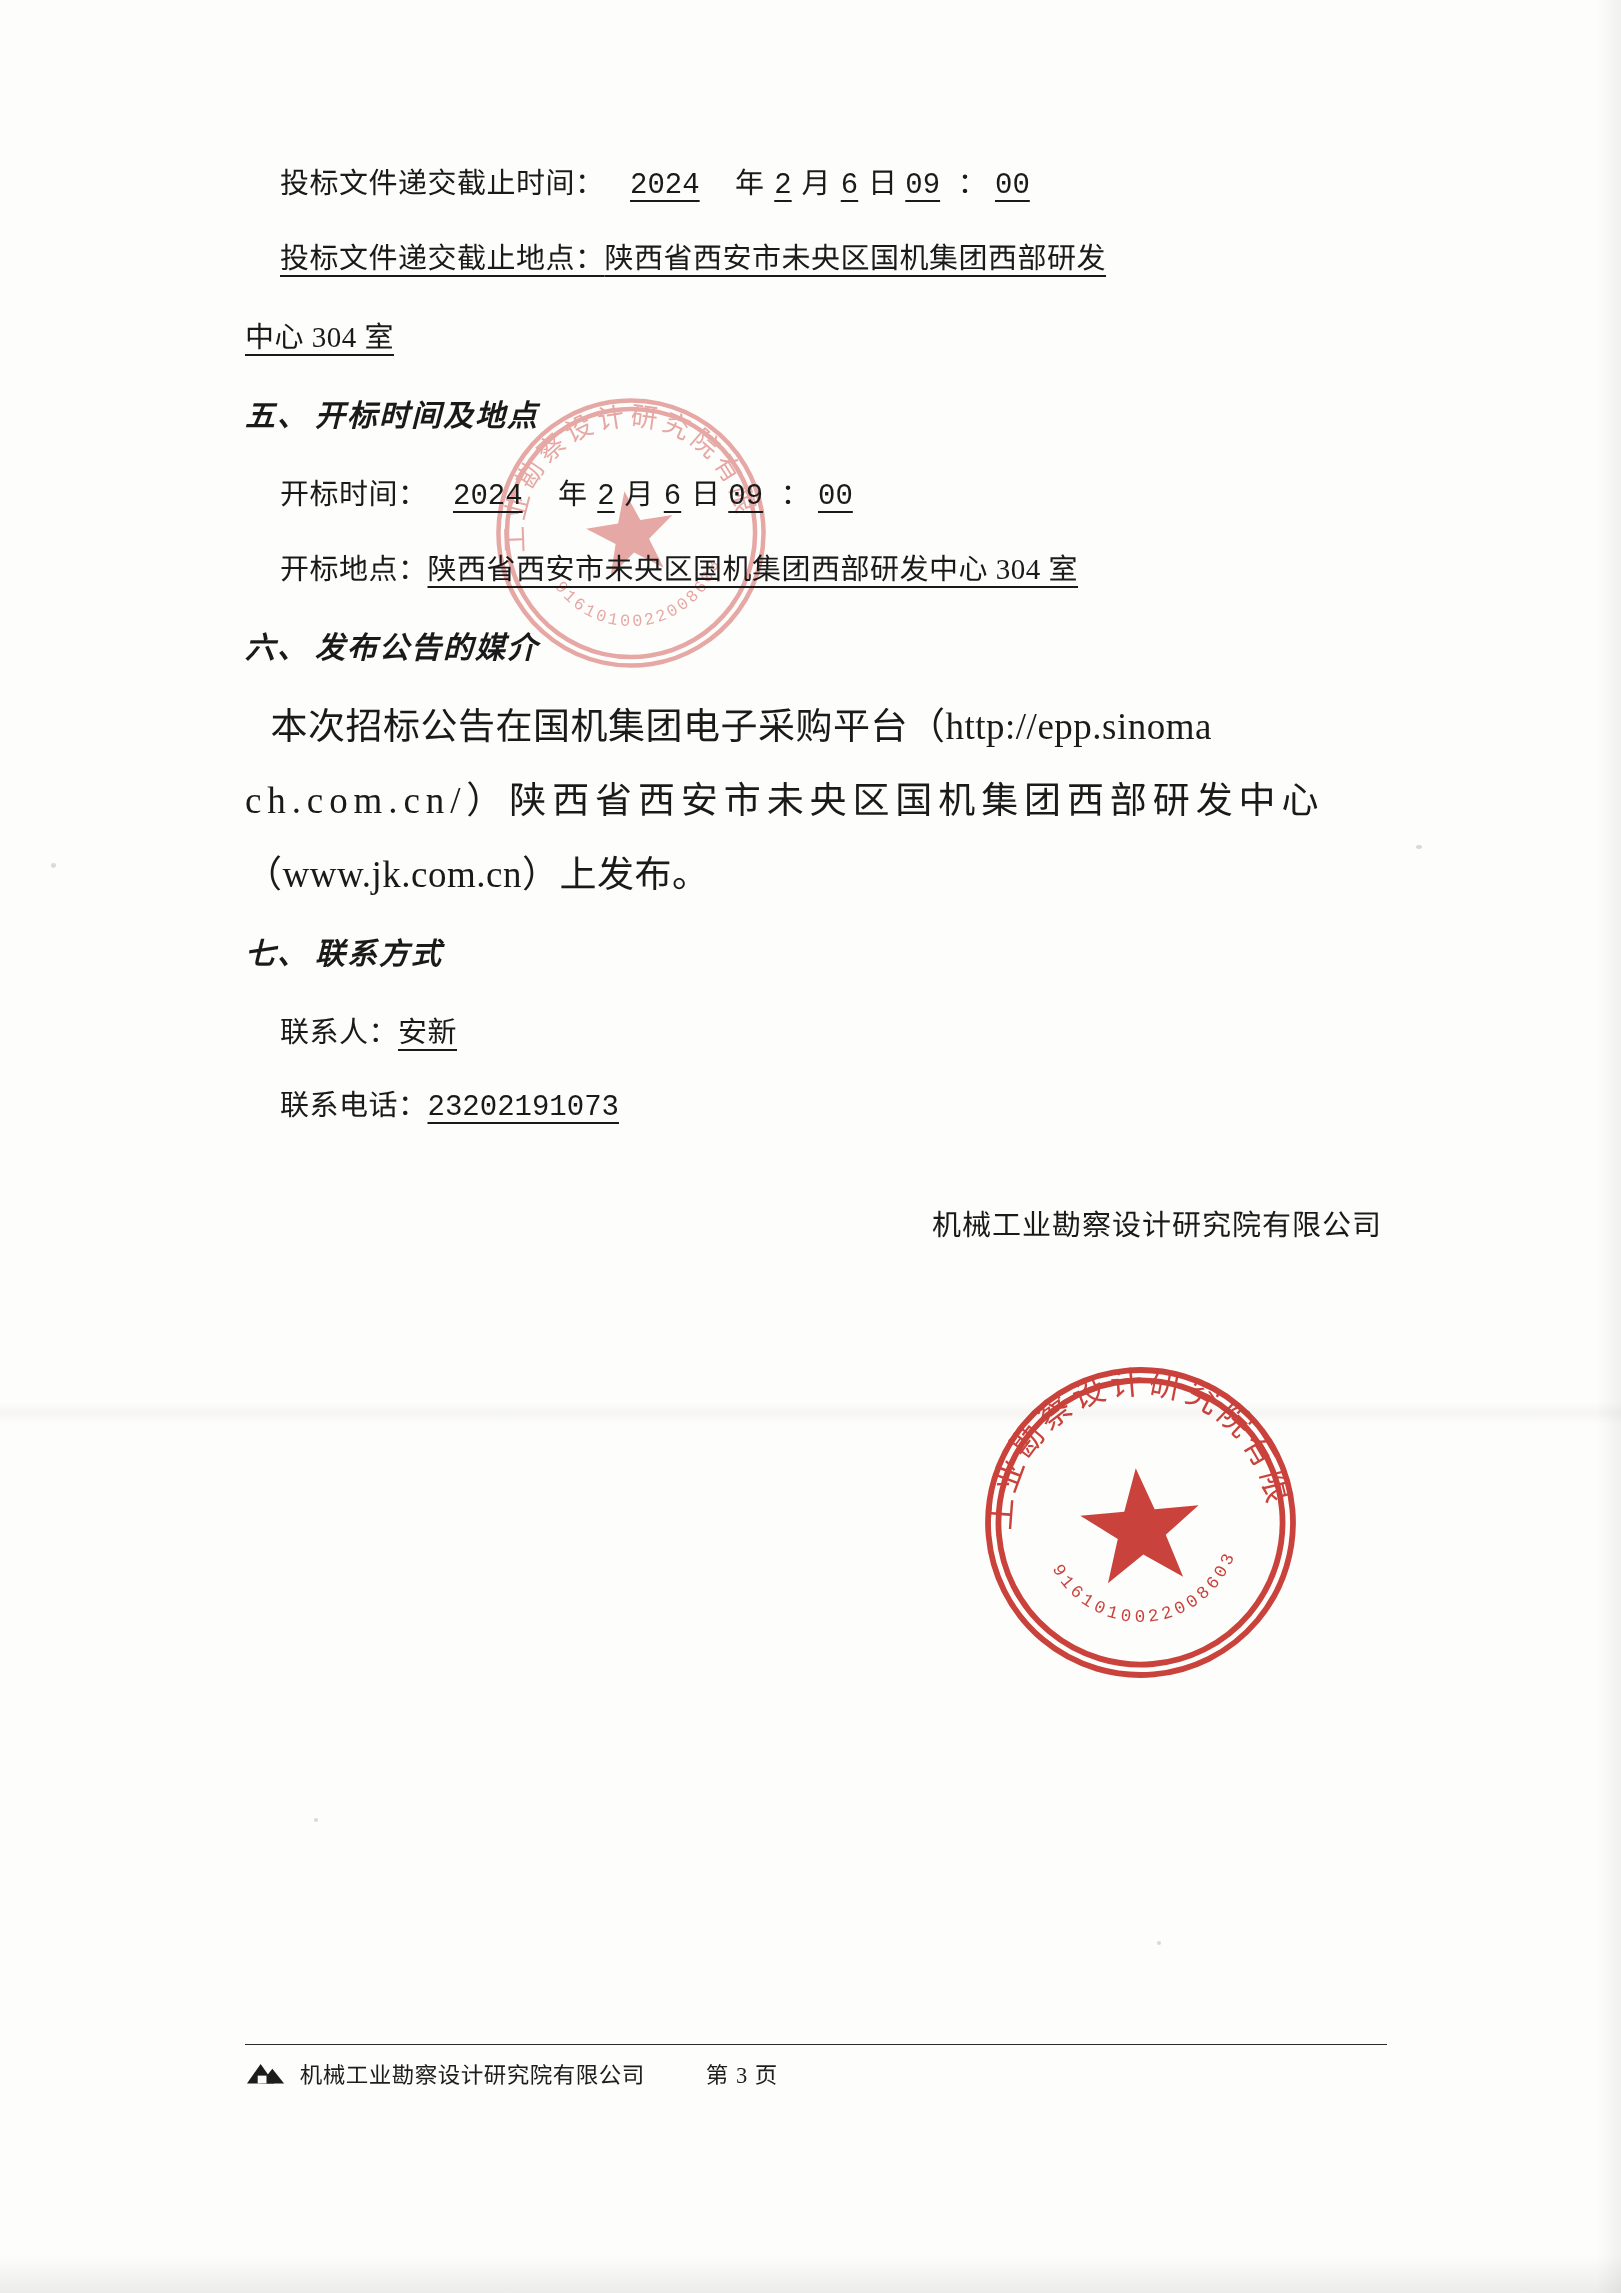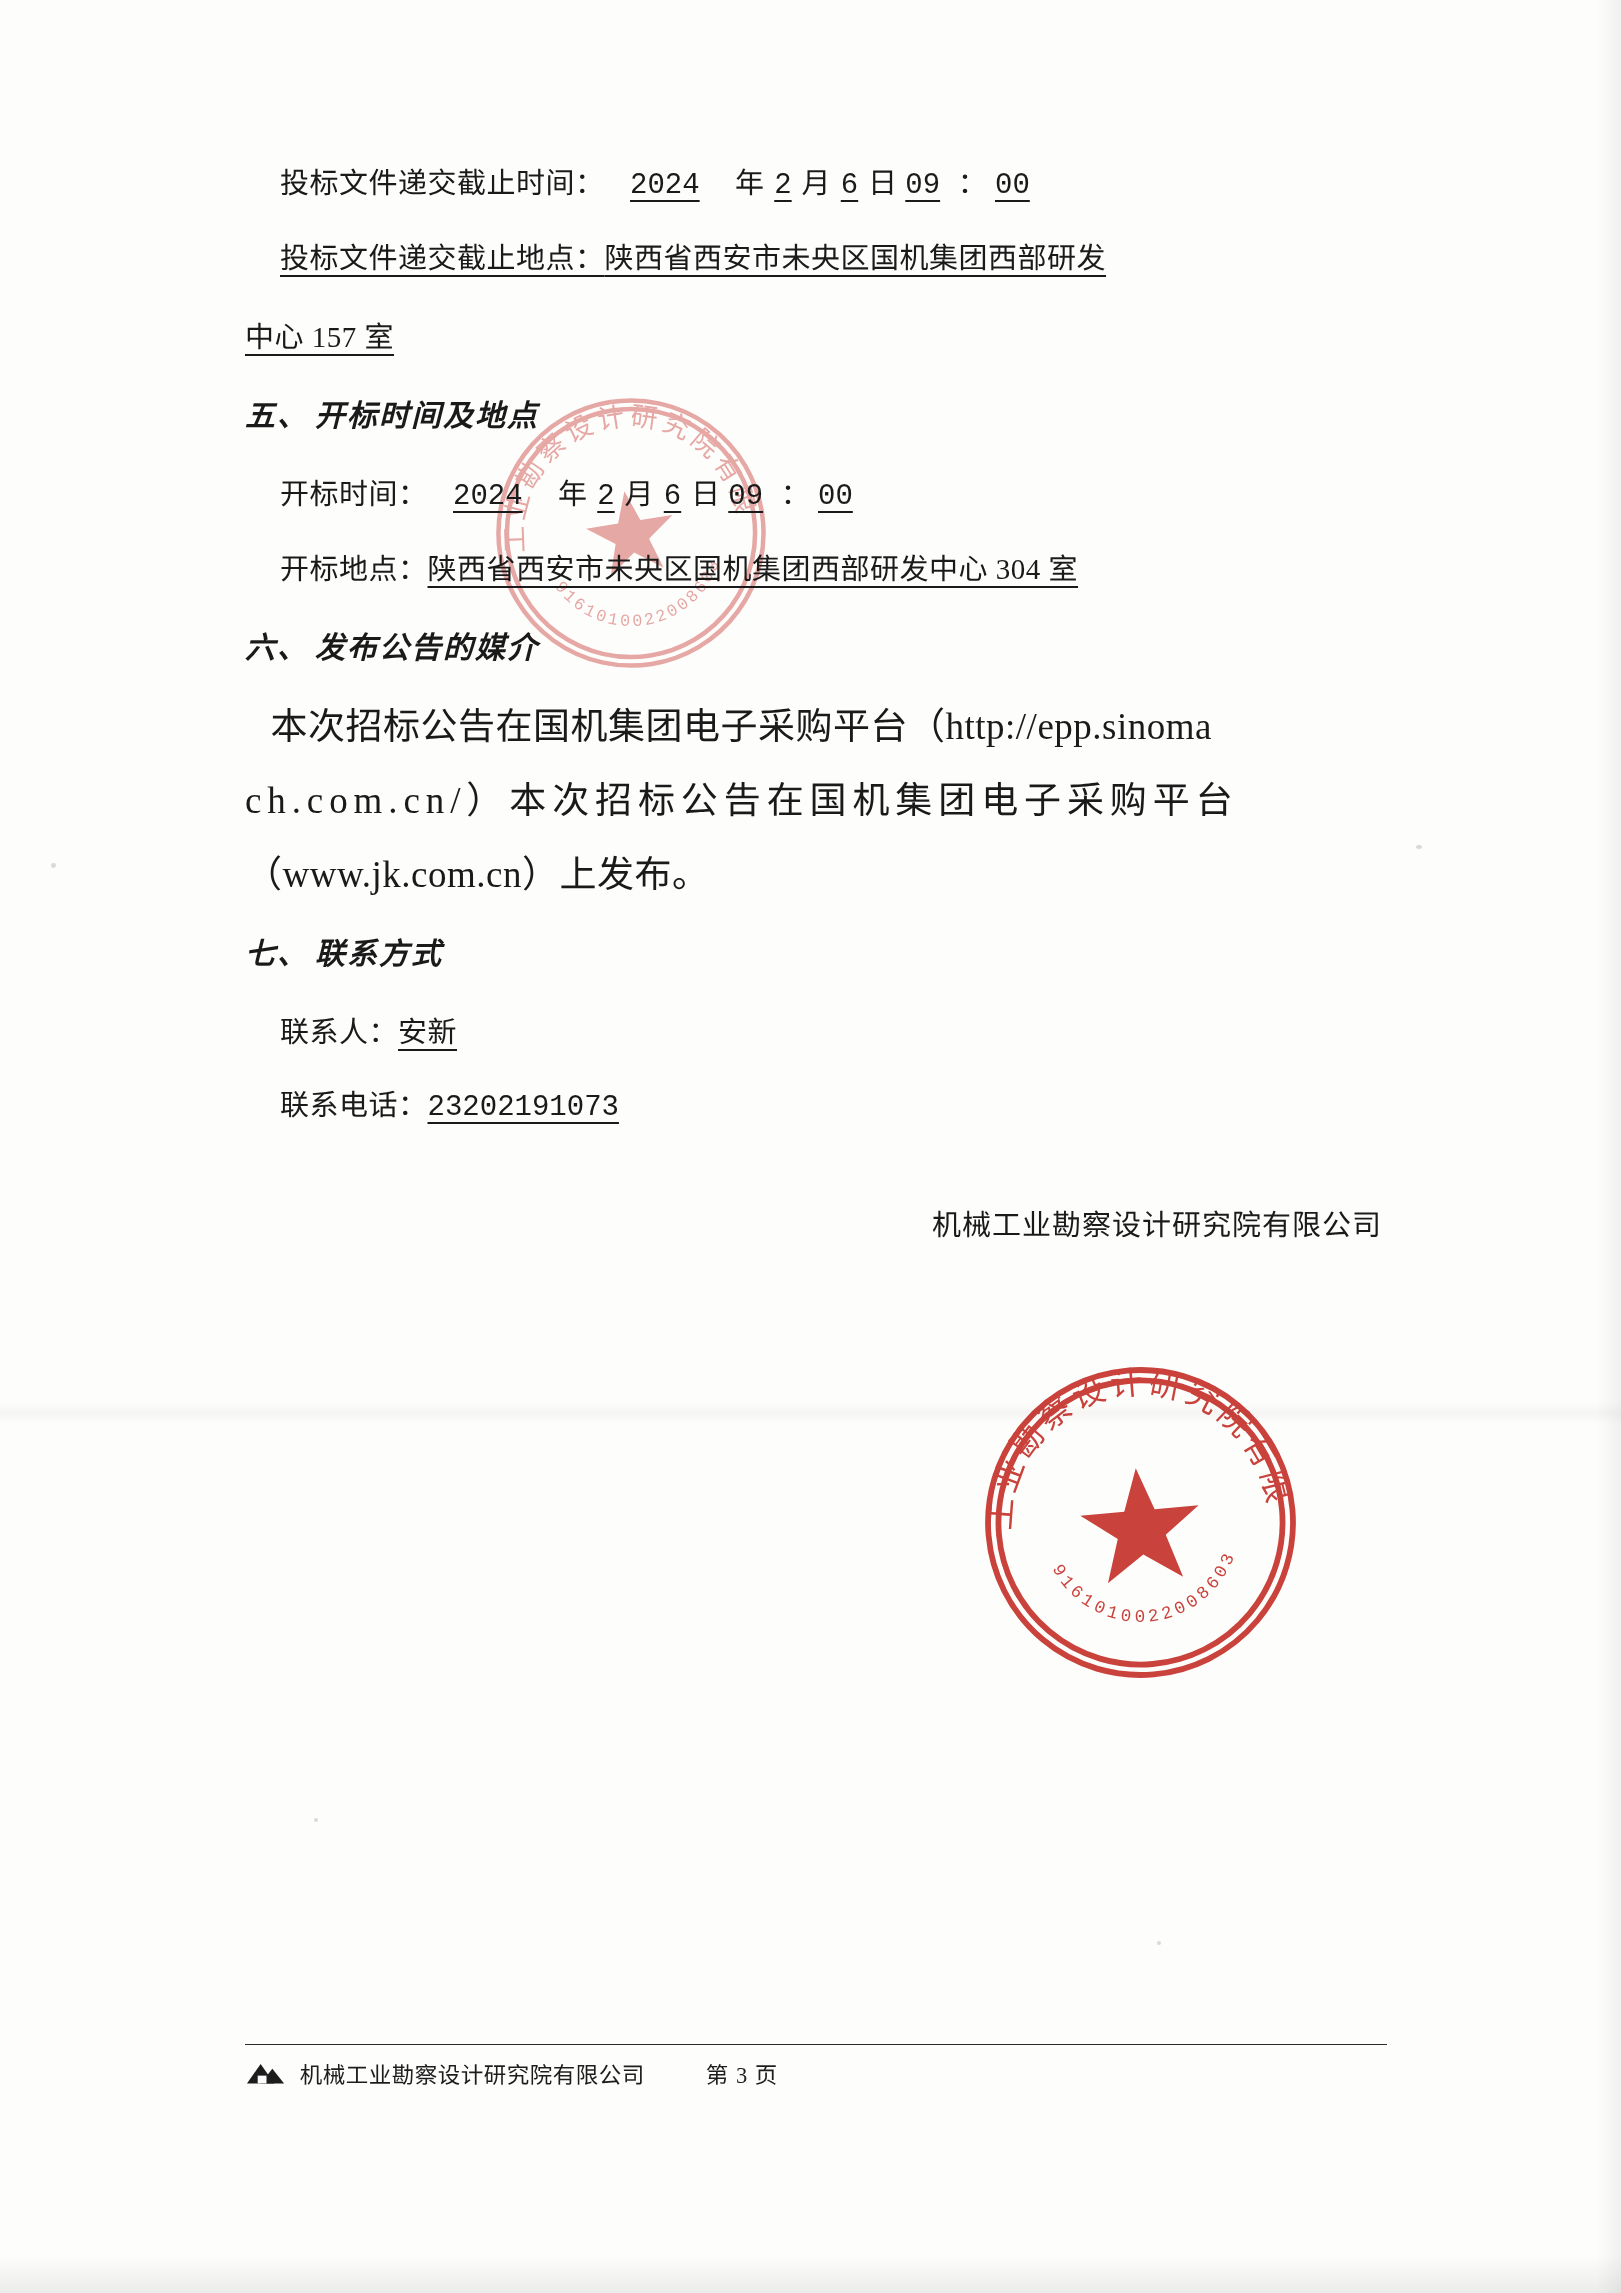--- a/index.html
+++ b/index.html
@@ -190,21 +190,21 @@
   <div class="content">
 
     <div class="line indent-half">
       <span>投标文件递交截止时间：</span><span class="ul mono" style="padding:0 25.5px;">2024</span><span class="sp-s"></span><span>年</span><span class="ul mono" style="padding:0 9.8px;">2</span><span>月</span><span class="ul mono" style="padding:0 9.8px;">6</span><span>日</span><span class="ul mono" style="padding:0 7.8px;">09</span><span class="sp-s"></span><span>：</span><span class="ul mono" style="padding:0 7.8px;">00</span>
     </div>
 
     <div class="line indent-half">
       <span class="ul">投标文件递交截止地点：</span><span class="ul">陕西省西安市未央区国机集团西部研发</span>
     </div>
     <div class="line" style="margin-top:5.9px;">
-      <span class="ul">中心 157 室</span>
+      <span class="ul">中心 304 室</span>
     </div>
 
     <div class="heading">
       <span class="num">五、</span><span>开标时间及地点</span>
     </div>
 
     <div class="line indent-half">
       <span>开标时间：</span><span class="ul mono" style="padding:0 25.5px;">2024</span><span class="sp-s"></span><span>年</span><span class="ul mono" style="padding:0 9.8px;">2</span><span>月</span><span class="ul mono" style="padding:0 9.8px;">6</span><span>日</span><span class="ul mono" style="padding:0 7.8px;">09</span><span class="sp-s"></span><span>：</span><span class="ul mono" style="padding:0 7.8px;">00</span>
     </div>
 
@@ -213,21 +213,21 @@
     </div>
 
     <div class="heading">
       <span class="num">六、</span><span>发布公告的媒介</span>
     </div>
 
     <div class="para" style="padding-left:25.5px;">
       <span>本次招标公告在国机集团电子采购平台（http://epp.sinoma</span>
     </div>
     <div class="para wide-cn">
-      <span>ch.com.cn/）本次招标公告在国机集团电子采购平台</span>
+      <span>ch.com.cn/）陕西省西安市未央区国机集团西部研发中心</span>
     </div>
     <div class="para">
       <span>（www.jk.com.cn）上发布。</span>
     </div>
 
     <div class="heading">
       <span class="num">七、</span><span>联系方式</span>
     </div>
 
     <div class="line indent-half">

